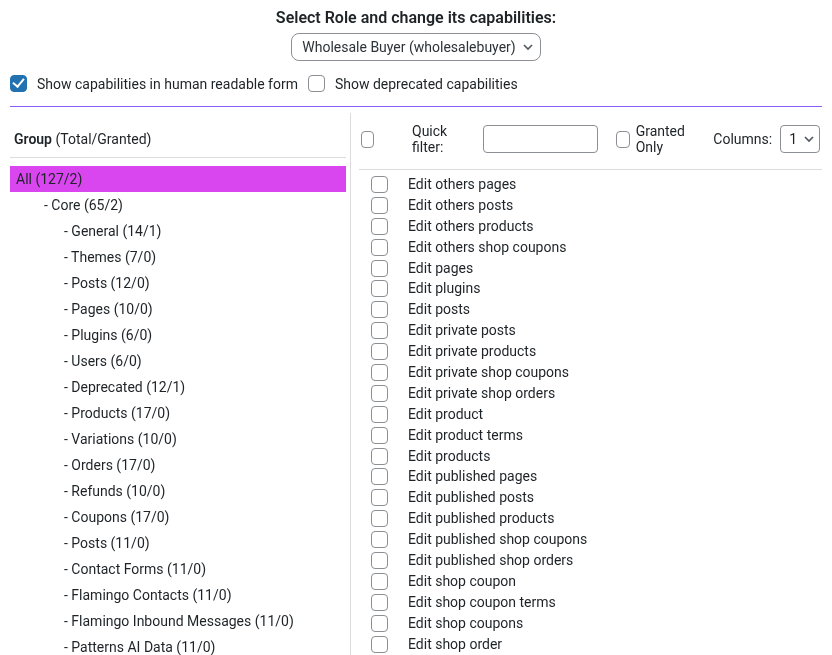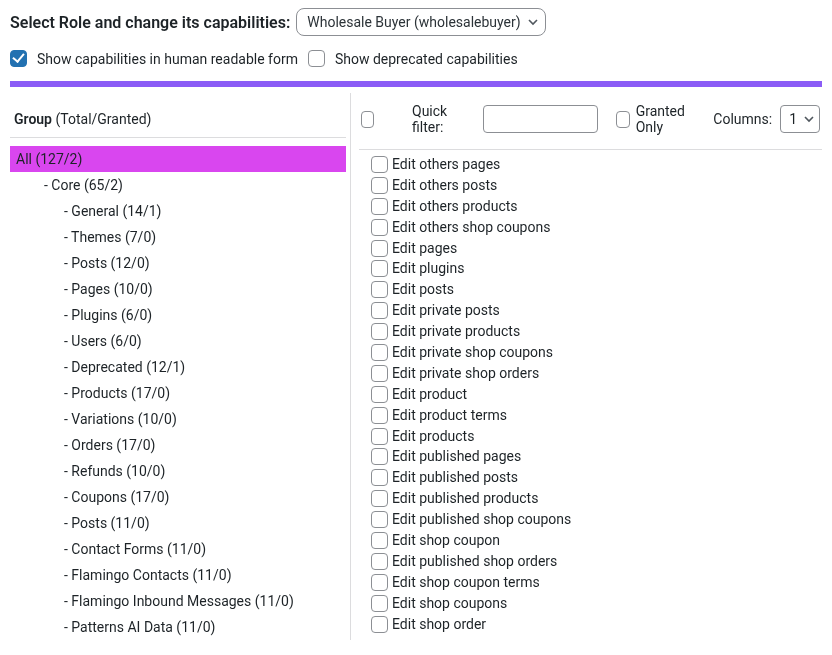--- a/index.html
+++ b/index.html
@@ -10,20 +10,21 @@
     font-size: 14px;
     color: #1d2327;
     background: #fff;
     width: 832px;
   }
   .top-row {
     display: flex;
     align-items: center;
     gap: 6px;
     margin-bottom: 14px;
+    flex-direction: column;
   }
   .top-row .label {
     font-size: 16px;
     font-weight: 600;
     color: #1d2327;
   }
   .role-select {
     display: inline-flex;
     align-items: center;
     border: 1px solid #8c8f94;
@@ -39,21 +40,21 @@
     position: absolute;
     right: 6px;
     top: 50%;
     transform: translateY(-50%);
   }
   .options-row {
     display: flex;
     align-items: center;
     gap: 10px;
     padding-bottom: 14px;
-    border-bottom: 6px solid #8b5cf6;
+    border-bottom: 1px solid #8b5cf6;
   }
   .cb {
     appearance: none;
     -webkit-appearance:none;
     width: 17px;
     height: 17px;
     border: 1px solid #8c8f94;
     border-radius: 4px;
     background: #fff;
     display:inline-block;
@@ -137,21 +138,21 @@
     position:relative;
   }
   .col-select svg { position:absolute; right:4px; top:50%; transform:translateY(-50%); }
 
   .cap-list {
     padding-top:4px;
   }
   .cap-row {
     display:flex;
     align-items:center;
-    gap:4px;
+    gap:20px;
     padding: 1px 12px;
     line-height:1.35;
   }
   .cap-row .cb { width:17px; height:17px; }
 </style>
 </head>
 <body>
 
 <div class="top-row">
   <span class="label">Select Role and change its capabilities:</span>
@@ -287,25 +288,25 @@
         <div class="cap-row">
           <span class="cb"></span>
           <span>Edit published products</span>
         </div>
         <div class="cap-row">
           <span class="cb"></span>
           <span>Edit published shop coupons</span>
         </div>
         <div class="cap-row">
           <span class="cb"></span>
+          <span>Edit published shop orders</span>
+        </div>
+        <div class="cap-row">
+          <span class="cb"></span>
           <span>Edit shop coupon</span>
-        </div>
-        <div class="cap-row">
-          <span class="cb"></span>
-          <span>Edit published shop orders</span>
         </div>
         <div class="cap-row">
           <span class="cb"></span>
           <span>Edit shop coupon terms</span>
         </div>
         <div class="cap-row">
           <span class="cb"></span>
           <span>Edit shop coupons</span>
         </div>
         <div class="cap-row">

